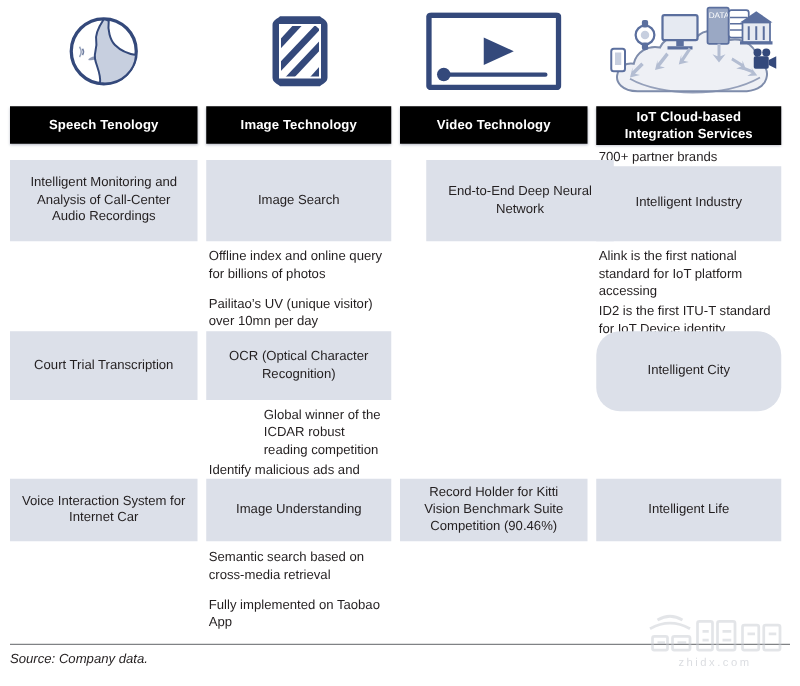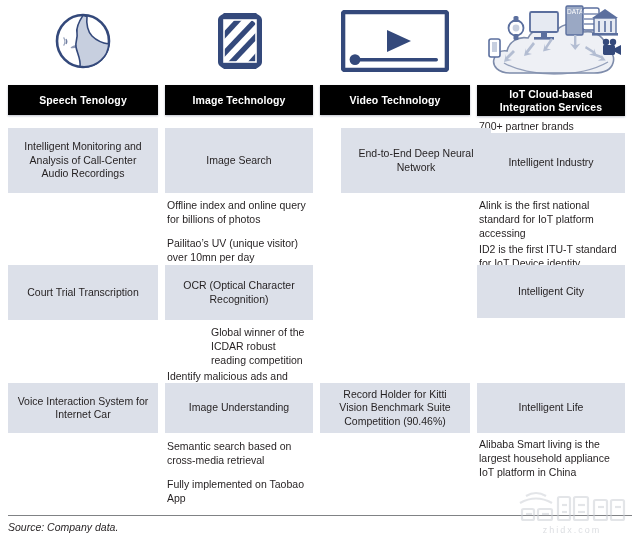--- a/index.html
+++ b/index.html
@@ -262,21 +262,21 @@
     <p style="margin-bottom:2px;">Alink is the first national standard for IoT platform accessing</p>
     <p class="tight">ID2 is the first ITU-T standard for IoT Device identity</p>
   </div>
 
   <div class="cell" style="left:8px;top:265px;width:150px;height:55px;">
     <span>Court Trial Transcription</span>
   </div>
   <div class="cell" style="left:165px;top:265px;width:148px;height:55px;">
     <span>OCR (Optical Character Recognition)</span>
   </div>
-  <div class="cell" style="left:477px;top:265px;width:148px;height:53px;">
+  <div class="cell" style="left:477px;top:265px;width:148px;height:64px;border-radius:19px;">
     <span>Intelligent City</span>
   </div>
 
   <div class="notes" style="left:167px;top:325px;width:146px;">
     <p style="margin-bottom:2px;margin-left:44px;">Global winner of the ICDAR robust reading competition</p>
     <p class="tight">Identify malicious ads and detect illegal products</p>
   </div>
 
   <div class="cell" style="left:8px;top:383px;width:150px;height:50px;justify-content:center;">
     <span>Voice Interaction System for Internet Car</span>
@@ -287,23 +287,20 @@
   <div class="cell" style="left:320px;top:383px;width:150px;height:50px;">
     <span>Record Holder for Kitti Vision Benchmark Suite Competition (90.46%)</span>
   </div>
   <div class="cell" style="left:477px;top:383px;width:148px;height:50px;">
     <span>Intelligent Life</span>
   </div>
 
   <div class="notes" style="left:167px;top:439px;width:146px;">
     <p>Semantic search based on cross-media retrieval</p>
     <p class="tight">Fully implemented on Taobao App</p>
-  </div>
-  <div class="notes" style="left:479px;top:437px;width:148px;">
-    <p class="tight">Alibaba Smart living is the largest household appliance IoT platform in China</p>
   </div>
 
   <div class="rule"></div>
   <div class="source">Source: Company data.</div>
 
   <div class="watermark">
     <svg width="120" height="40" viewBox="0 0 120 40">
       <g fill="none" stroke="#c9ccd3" stroke-width="2.2">
         <path d="M14 9 q10 -6 20 0"></path>
         <path d="M8 16 q16 -9 32 0"></path>

